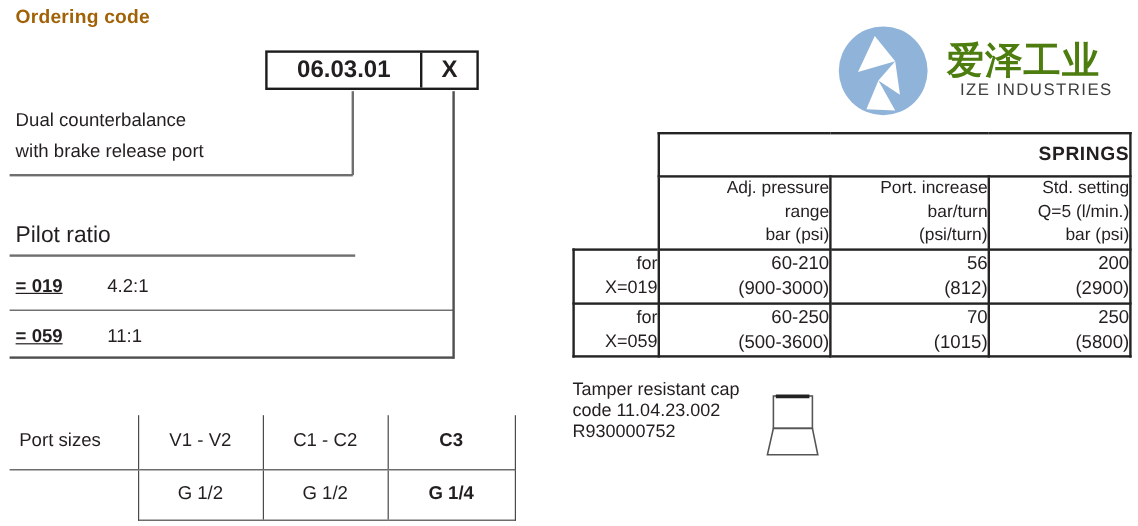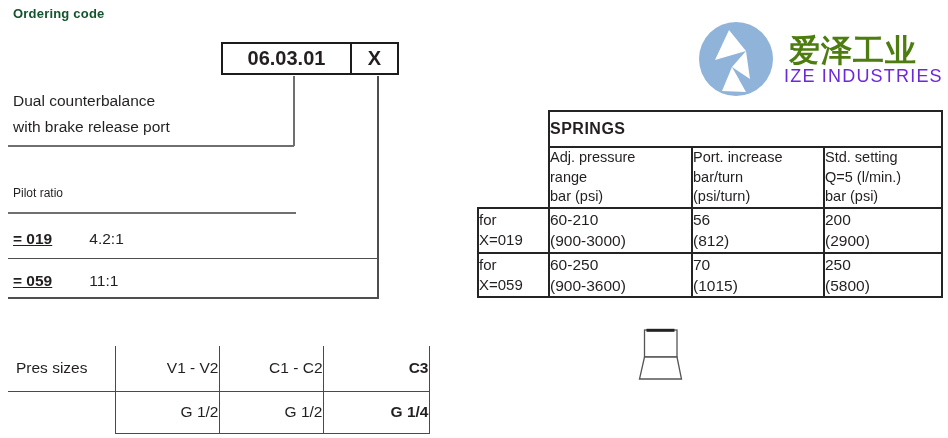--- a/index.html
+++ b/index.html
@@ -3,65 +3,65 @@
 <meta charset="utf-8">
 <style>
   html,body{margin:0;padding:0;background:#ffffff;}
   #page{
     position:relative;width:948px;height:438px;background:#fff;overflow:hidden;
     font-family:"Liberation Sans","DejaVu Sans",sans-serif;color:#231f20;
   }
   .abs{position:absolute;}
   .pre{white-space:pre-line;}
   
-  .page-title{left:13px;top:6px;font-size:13px;font-weight:bold;color:#14532d;letter-spacing:.2px;}
+  .page-title{left:13px;top:6px;font-size:16px;font-weight:bold;color:#a16207;letter-spacing:.2px;}
   
   .code-box{left:221px;top:42px;display:flex;border:2.5px solid #1c1c1c;background:#fff;}
   .code-box .cell{height:29px;display:flex;align-items:center;justify-content:center;
     font-size:20px;font-weight:bold;}
   .code-box .cell.code{width:127px;}
   .code-box .cell.variant{width:45px;border-left:2px solid #1c1c1c;}
   
   .line{position:absolute;background:#6f6f6f;}
   .line.dark{background:#4f4f4f;}
   .v1{left:293px;top:76px;width:1.5px;height:70px;}
   .h1{left:8px;top:145px;width:286px;height:1.5px;}
   .v2{left:377px;top:76px;width:1.5px;height:223px;}
   .pilot-line{left:8px;top:212px;width:288px;height:1.5px;}
   .opt1-line{left:8px;top:257.5px;width:370px;height:1.5px;}
   .opt2-line{left:8px;top:297px;width:370px;height:1.5px;}
   
   .dual-label{left:13px;top:88px;font-size:15.5px;line-height:26px;}
-  .pilot-label{left:13px;top:186px;font-size:12px;}
+  .pilot-label{left:13px;top:186px;font-size:19px;}
   .opt{left:13px;font-size:15.5px;}
   .opt .opt-code{font-weight:bold;display:inline-block;width:72px;text-decoration:underline;}
   .opt1{top:230px;} .opt2{top:272px;}
   
   table{border-collapse:collapse;table-layout:fixed;}
   td{padding:0;vertical-align:middle;}
   .port-table{left:8px;top:346px;}
   .port-table td{text-align:center;font-size:15.5px;}
   .port-table .lbl{text-align:left;padding-left:8px;}
-  .port-table .bl{border-left:1.5px solid #4a4a4a;text-align:right;}
+  .port-table .bl{border-left:1.5px solid #4a4a4a;}
   .port-table .br{border-right:1.5px solid #4a4a4a;font-weight:bold;}
   .port-table .bb{border-bottom:1.5px solid #4a4a4a;}
   
   .springs-table{left:477px;top:110px;}
-  .springs-table td.b{border:2px solid #242424;text-align:left;}
+  .springs-table td.b{border:2px solid #242424;text-align:right;}
   .springs-table .springs-title{font-size:16px;font-weight:bold;letter-spacing:.5px;}
   .springs-table .colhead{font-size:14.5px;line-height:19.5px;white-space:pre-line;}
   .springs-table .rowlabel{font-size:15px;line-height:20px;white-space:pre-line;}
   .springs-table .val{font-size:15.5px;line-height:21px;white-space:pre-line;}
   
   .tamper-note{left:477px;top:316px;font-size:15px;line-height:17.5px;}
   .cap-svg{left:636px;top:326px;}
   
   .logo-mark{left:698px;top:21px;}
   .logo-cn{left:789px;top:30px;font-size:31px;font-weight:600;color:#4d7c0f;letter-spacing:1px;}
-  .logo-en{left:784px;top:66px;font-size:18px;color:#6d28d9;letter-spacing:1.2px;}
+  .logo-en{left:800px;top:66px;font-size:14px;color:#404040;letter-spacing:1.2px;}
 </style>
 </head>
 <body>
 
 <div id="page">
 
   <div class="abs page-title">Ordering code</div>
 
   <div class="abs code-box">
     <div class="cell code">06.03.01</div>
@@ -90,21 +90,21 @@
 
   <table class="abs port-table">
     <colgroup>
         <col style="width:107px">
         <col style="width:104px">
         <col style="width:104px">
         <col style="width:106px">
       </colgroup>
     <tbody>
         <tr style="height:45px">
-      <td class="lbl bb">Pres sizes</td>
+      <td class="lbl bb">Port sizes</td>
       <td class="bl bb">V1 - V2</td>
       <td class="bl bb">C1 - C2</td>
       <td class="bl bb br">C3</td>
     </tr>
     <tr style="height:42px">
       <td></td>
       <td class="bl bb">G 1/2</td>
       <td class="bl bb">G 1/2</td>
       <td class="bl bb br">G 1/4</td>
     </tr>
@@ -142,29 +142,32 @@
 (900-3000)</td>
       <td class="b val">56
 (812)</td>
       <td class="b val">200
 (2900)</td>
     </tr>
     <tr style="height:44px">
       <td class="b rowlabel">for
 X=059</td>
       <td class="b val">60-250
-(900-3600)</td>
+(500-3600)</td>
       <td class="b val">70
 (1015)</td>
       <td class="b val">250
 (5800)</td>
     </tr>
   </tbody>
     </table>
 
+  <div class="abs tamper-note pre">Tamper resistant cap
+code 11.04.23.002
+R930000752</div>
   <svg class="abs cap-svg" width="50" height="58" viewBox="0 0 50 58">
     <rect x="8.5" y="4" width="32.5" height="27" fill="#ffffff" stroke="#555555" stroke-width="1.3"></rect>
     <line x1="10.5" y1="4.3" x2="38.5" y2="4.3" stroke="#222222" stroke-width="3"></line>
     <polygon points="8.5,31 41,31 45.5,53 3.5,53" fill="#ffffff" stroke="#555555" stroke-width="1.3"></polygon>
   </svg>
 
   <svg class="abs logo-mark" width="76" height="76" viewBox="0 0 76 76">
     <circle cx="38" cy="38" r="37" fill="#8fb3d9"></circle>
     <polygon points="31,9 48,30 17,39" fill="#ffffff"></polygon>
     <polygon points="48,30 52,58 34,46" fill="#ffffff"></polygon>

